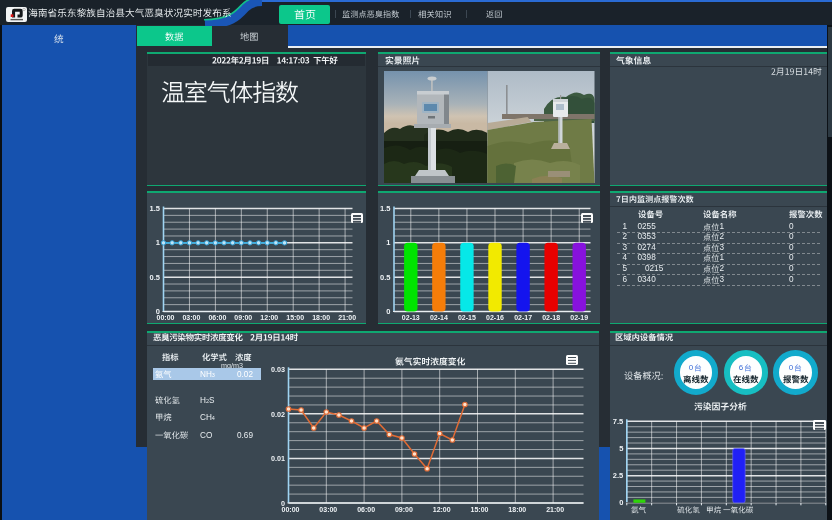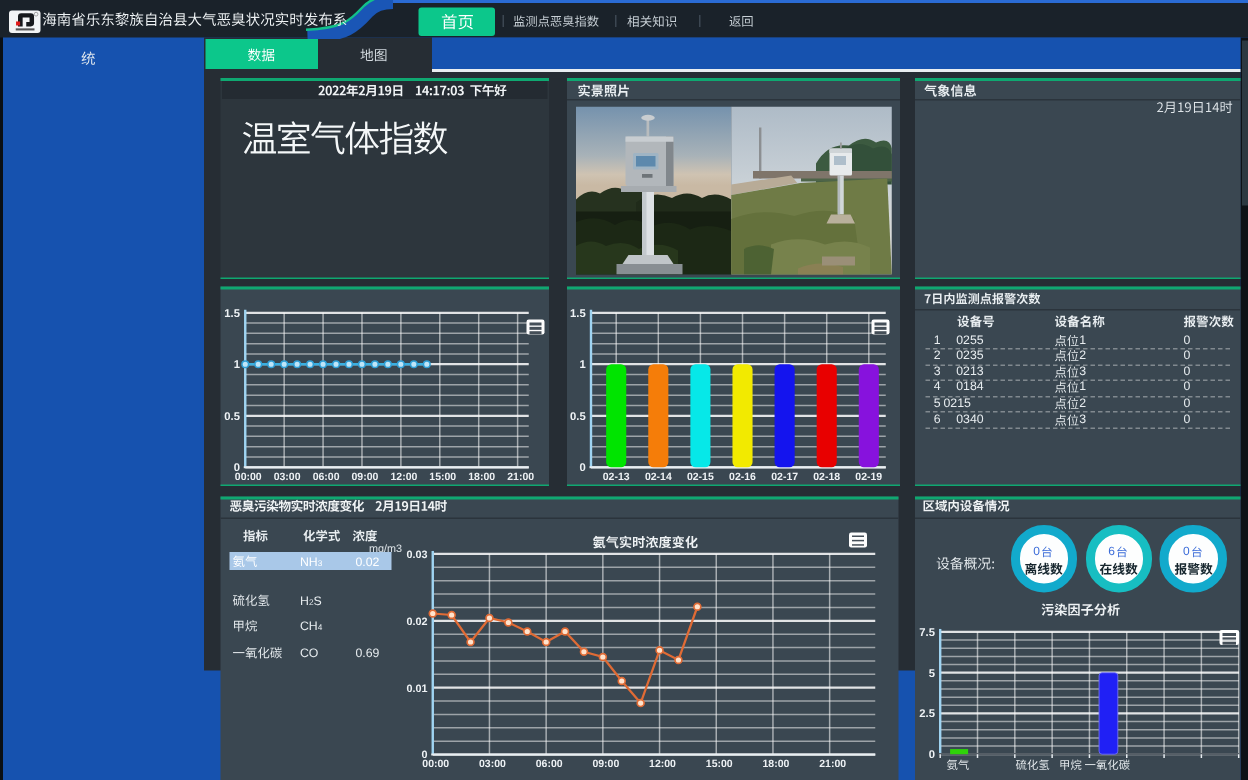--- a/index.html
+++ b/index.html
@@ -349,48 +349,48 @@
     <div style="position:absolute;right:205.0px;top:222.5px;font:400 8.2px 'Liberation Sans',sans-serif;color:#e8edf0;letter-spacing:0.00px;white-space:pre;line-height:1">1</div>
     <div style="position:absolute;left:637.5px;top:222.5px;font:400 8.2px 'Liberation Sans',sans-serif;color:#e8edf0;letter-spacing:0.00px;white-space:pre;line-height:1">0255</div>
     <svg style="position:absolute;left:703.0px;top:222.5px;overflow:visible;" width="16.4" height="8.2" viewBox="0 -880 2000 1000" fill="#e8edf0">
       <use href="#g26" x="0"></use>
       <use href="#g85" x="1000"></use>
     </svg>
     <div style="position:absolute;left:719.5px;top:222.5px;font:400 8.2px 'Liberation Sans',sans-serif;color:#e8edf0;letter-spacing:0.00px;white-space:pre;line-height:1">1</div>
     <div style="position:absolute;left:789.0px;top:222.5px;font:400 8.2px 'Liberation Sans',sans-serif;color:#e8edf0;letter-spacing:0.00px;white-space:pre;line-height:1">0</div>
     <div style="position:absolute;left:617px;top:231.9px;width:203px;border-top:1px dashed rgba(255,255,255,.36)"></div>
     <div style="position:absolute;right:205.0px;top:233.1px;font:400 8.2px 'Liberation Sans',sans-serif;color:#e8edf0;letter-spacing:0.00px;white-space:pre;line-height:1">2</div>
-    <div style="position:absolute;left:637.5px;top:233.1px;font:400 8.2px 'Liberation Sans',sans-serif;color:#e8edf0;letter-spacing:0.00px;white-space:pre;line-height:1">0235</div>
+    <div style="position:absolute;left:637.5px;top:233.1px;font:400 8.2px 'Liberation Sans',sans-serif;color:#e8edf0;letter-spacing:0.00px;white-space:pre;line-height:1">0353</div>
     <svg style="position:absolute;left:703.0px;top:233.1px;overflow:visible;" width="16.4" height="8.2" viewBox="0 -880 2000 1000" fill="#e8edf0">
       <use href="#g26" x="0"></use>
       <use href="#g85" x="1000"></use>
     </svg>
     <div style="position:absolute;left:719.5px;top:233.1px;font:400 8.2px 'Liberation Sans',sans-serif;color:#e8edf0;letter-spacing:0.00px;white-space:pre;line-height:1">2</div>
     <div style="position:absolute;left:789.0px;top:233.1px;font:400 8.2px 'Liberation Sans',sans-serif;color:#e8edf0;letter-spacing:0.00px;white-space:pre;line-height:1">0</div>
     <div style="position:absolute;left:617px;top:242.5px;width:203px;border-top:1px dashed rgba(255,255,255,.36)"></div>
     <div style="position:absolute;right:205.0px;top:243.7px;font:400 8.2px 'Liberation Sans',sans-serif;color:#e8edf0;letter-spacing:0.00px;white-space:pre;line-height:1">3</div>
-    <div style="position:absolute;left:637.5px;top:243.7px;font:400 8.2px 'Liberation Sans',sans-serif;color:#e8edf0;letter-spacing:0.00px;white-space:pre;line-height:1">0213</div>
+    <div style="position:absolute;left:637.5px;top:243.7px;font:400 8.2px 'Liberation Sans',sans-serif;color:#e8edf0;letter-spacing:0.00px;white-space:pre;line-height:1">0274</div>
     <svg style="position:absolute;left:703.0px;top:243.7px;overflow:visible;" width="16.4" height="8.2" viewBox="0 -880 2000 1000" fill="#e8edf0">
       <use href="#g26" x="0"></use>
       <use href="#g85" x="1000"></use>
     </svg>
     <div style="position:absolute;left:719.5px;top:243.7px;font:400 8.2px 'Liberation Sans',sans-serif;color:#e8edf0;letter-spacing:0.00px;white-space:pre;line-height:1">3</div>
     <div style="position:absolute;left:789.0px;top:243.7px;font:400 8.2px 'Liberation Sans',sans-serif;color:#e8edf0;letter-spacing:0.00px;white-space:pre;line-height:1">0</div>
     <div style="position:absolute;left:617px;top:253.1px;width:203px;border-top:1px dashed rgba(255,255,255,.36)"></div>
     <div style="position:absolute;right:205.0px;top:254.3px;font:400 8.2px 'Liberation Sans',sans-serif;color:#e8edf0;letter-spacing:0.00px;white-space:pre;line-height:1">4</div>
-    <div style="position:absolute;left:637.5px;top:254.3px;font:400 8.2px 'Liberation Sans',sans-serif;color:#e8edf0;letter-spacing:0.00px;white-space:pre;line-height:1">0184</div>
+    <div style="position:absolute;left:637.5px;top:254.3px;font:400 8.2px 'Liberation Sans',sans-serif;color:#e8edf0;letter-spacing:0.00px;white-space:pre;line-height:1">0398</div>
     <svg style="position:absolute;left:703.0px;top:254.3px;overflow:visible;" width="16.4" height="8.2" viewBox="0 -880 2000 1000" fill="#e8edf0">
       <use href="#g26" x="0"></use>
       <use href="#g85" x="1000"></use>
     </svg>
     <div style="position:absolute;left:719.5px;top:254.3px;font:400 8.2px 'Liberation Sans',sans-serif;color:#e8edf0;letter-spacing:0.00px;white-space:pre;line-height:1">1</div>
     <div style="position:absolute;left:789.0px;top:254.3px;font:400 8.2px 'Liberation Sans',sans-serif;color:#e8edf0;letter-spacing:0.00px;white-space:pre;line-height:1">0</div>
     <div style="position:absolute;left:617px;top:263.7px;width:203px;border-top:1px dashed rgba(255,255,255,.36)"></div>
     <div style="position:absolute;right:205.0px;top:264.9px;font:400 8.2px 'Liberation Sans',sans-serif;color:#e8edf0;letter-spacing:0.00px;white-space:pre;line-height:1">5</div>
-    <div style="position:absolute;left:629px;top:264.9px;font:400 8.2px 'Liberation Sans',sans-serif;color:#e8edf0;letter-spacing:0.00px;white-space:pre;line-height:1">0215</div>
+    <div style="position:absolute;left:645px;top:264.9px;font:400 8.2px 'Liberation Sans',sans-serif;color:#e8edf0;letter-spacing:0.00px;white-space:pre;line-height:1">0215</div>
     <svg style="position:absolute;left:703.0px;top:264.9px;overflow:visible;" width="16.4" height="8.2" viewBox="0 -880 2000 1000" fill="#e8edf0">
       <use href="#g26" x="0"></use>
       <use href="#g85" x="1000"></use>
     </svg>
     <div style="position:absolute;left:719.5px;top:264.9px;font:400 8.2px 'Liberation Sans',sans-serif;color:#e8edf0;letter-spacing:0.00px;white-space:pre;line-height:1">2</div>
     <div style="position:absolute;left:789.0px;top:264.9px;font:400 8.2px 'Liberation Sans',sans-serif;color:#e8edf0;letter-spacing:0.00px;white-space:pre;line-height:1">0</div>
     <div style="position:absolute;left:617px;top:274.3px;width:203px;border-top:1px dashed rgba(255,255,255,.36)"></div>
     <div style="position:absolute;right:205.0px;top:275.5px;font:400 8.2px 'Liberation Sans',sans-serif;color:#e8edf0;letter-spacing:0.00px;white-space:pre;line-height:1">6</div>
     <div style="position:absolute;left:637.5px;top:275.5px;font:400 8.2px 'Liberation Sans',sans-serif;color:#e8edf0;letter-spacing:0.00px;white-space:pre;line-height:1">0340</div>
     <svg style="position:absolute;left:703.0px;top:275.5px;overflow:visible;" width="16.4" height="8.2" viewBox="0 -880 2000 1000" fill="#e8edf0">
@@ -430,21 +430,21 @@
     </svg>
     <svg style="position:absolute;left:202.0px;top:352.7px;overflow:visible;" width="24.9" height="8.3" viewBox="0 -880 3000 1000" fill="#e8edf0">
       <use href="#g95" x="0"></use>
       <use href="#g98" x="1000"></use>
       <use href="#g99" x="2000"></use>
     </svg>
     <svg style="position:absolute;left:234.5px;top:352.7px;overflow:visible;" width="16.6" height="8.3" viewBox="0 -880 2000 1000" fill="#e8edf0">
       <use href="#g92" x="0"></use>
       <use href="#g93" x="1000"></use>
     </svg>
-    <div style="position:absolute;left:246px;top:362.0px;font:400 7.2px 'Liberation Sans',sans-serif;color:#dde3e7;letter-spacing:0.00px;white-space:pre;line-height:1">mg/m3</div>
+    <div style="position:absolute;left:221px;top:362.0px;font:400 7.2px 'Liberation Sans',sans-serif;color:#dde3e7;letter-spacing:0.00px;white-space:pre;line-height:1">mg/m3</div>
     <div style="position:absolute;left:152.5px;top:367.5px;width:108px;height:12.5px;background:#a9c8e8;"></div>
     <svg style="position:absolute;left:155.0px;top:369.7px;overflow:visible;" width="16.6" height="8.3" viewBox="0 -880 2000 1000" fill="#fff">
       <use href="#g100" x="0"></use>
       <use href="#g11" x="1000"></use>
     </svg>
     <div style="position:absolute;left:200.0px;top:370.5px;font:400 8.2px 'Liberation Sans',sans-serif;color:#fff;letter-spacing:0.00px;white-space:pre;line-height:1">NH<span style="font-size:5.5px">3</span></div>
     <div style="position:absolute;left:237.0px;top:370.5px;font:400 8.2px 'Liberation Sans',sans-serif;color:#fff;letter-spacing:0.00px;white-space:pre;line-height:1">0.02</div>
     <svg style="position:absolute;left:155.0px;top:395.7px;overflow:visible;" width="24.9" height="8.3" viewBox="0 -880 3000 1000" fill="#e8edf0">
       <use href="#g101" x="0"></use>
       <use href="#g102" x="1000"></use>

